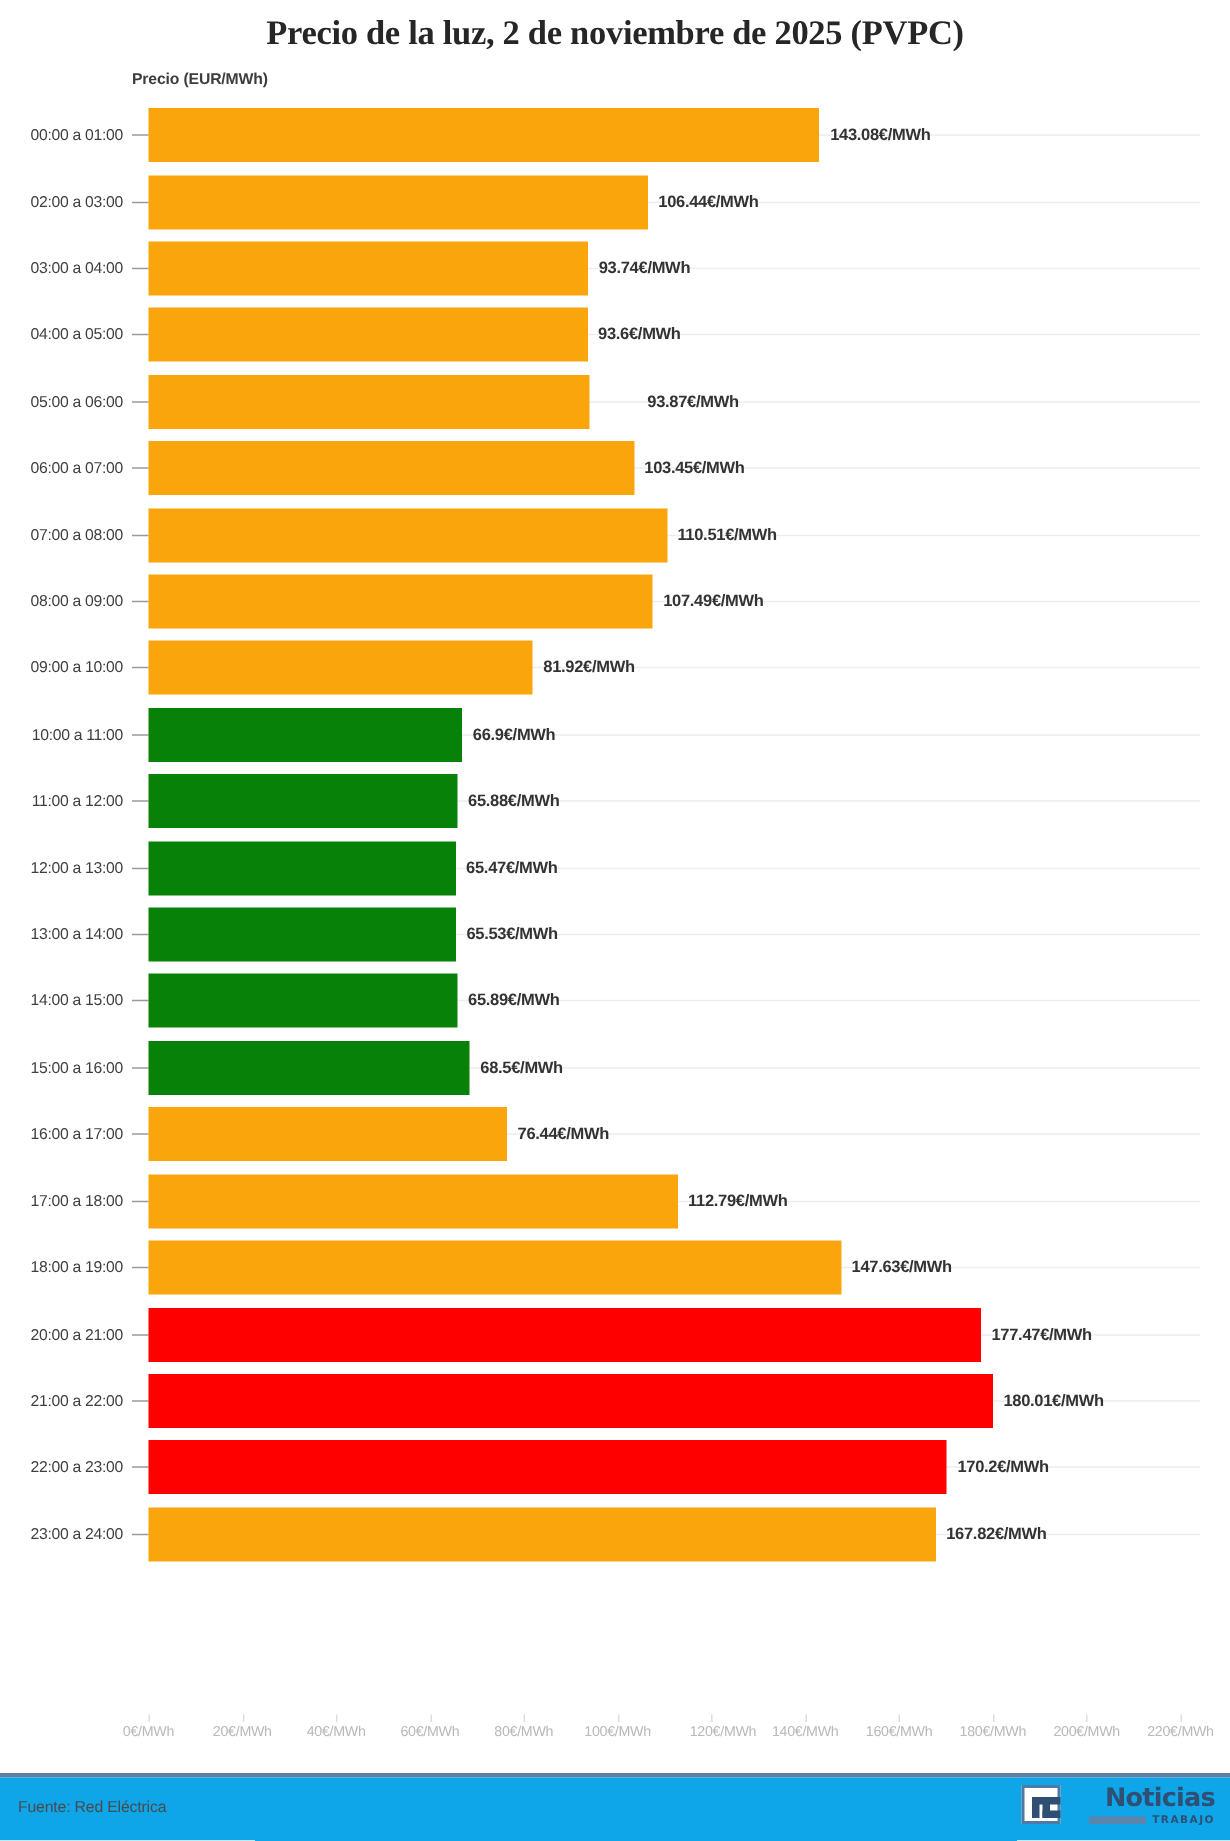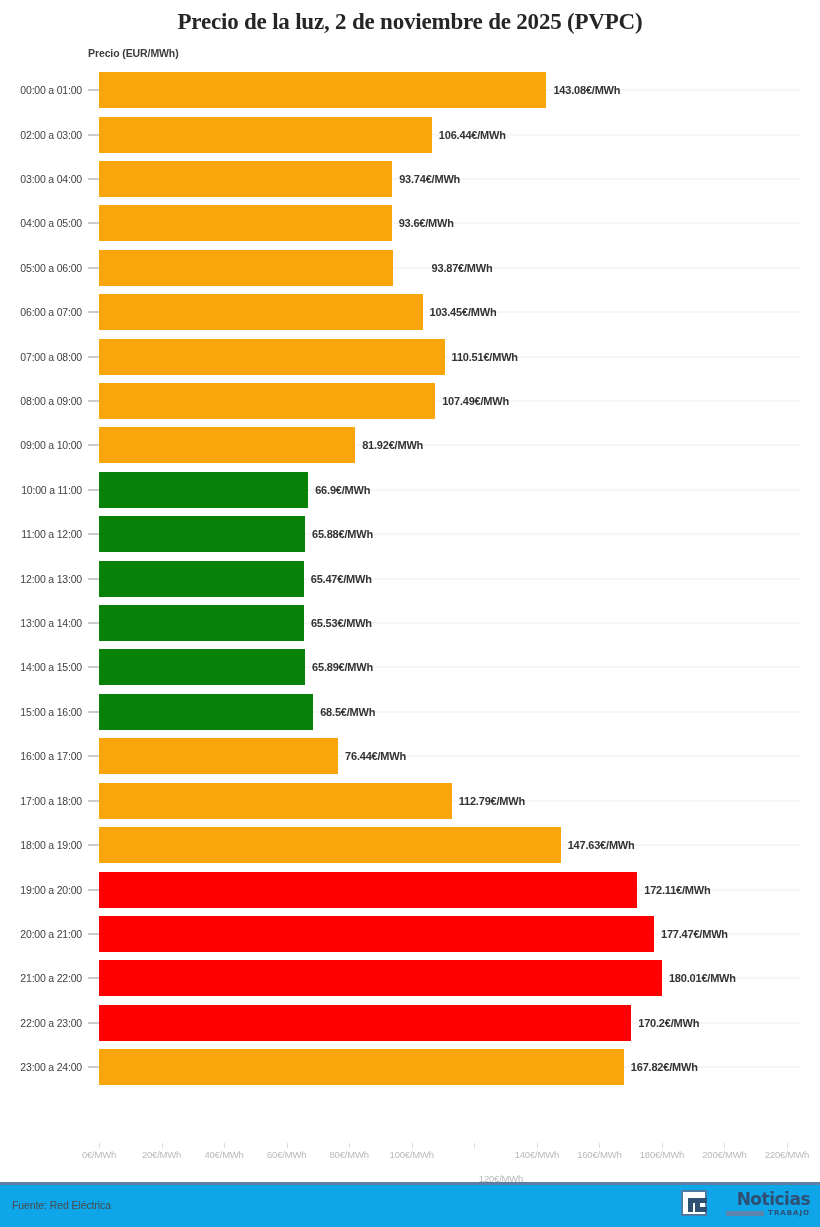--- a/index.html
+++ b/index.html
@@ -367,27 +367,20 @@
         <div class="tickmark"></div>
         <div class="bar" style="width: 352.725px; background: rgb(249, 165, 11);"></div>
         <div class="bar-value" style="left: 458.725px;">112.79€/MWh</div>
       </div>
       <div class="row">
         <div class="row-gridline"></div>
         <div class="cat-label">18:00 a 19:00</div>
         <div class="tickmark"></div>
         <div class="bar" style="width: 461.679px; background: rgb(249, 165, 11);"></div>
         <div class="bar-value" style="left: 567.679px;">147.63€/MWh</div>
-      </div>
-      <div class="row">
-        <div class="row-gridline"></div>
-        <div class="cat-label">19:00 a 20:00</div>
-        <div class="tickmark"></div>
-        <div class="bar" style="width: 538.235px; background: rgb(254, 0, 0);"></div>
-        <div class="bar-value" style="left: 644.235px;">172.11€/MWh</div>
       </div>
       <div class="row">
         <div class="row-gridline"></div>
         <div class="cat-label">20:00 a 21:00</div>
         <div class="tickmark"></div>
         <div class="bar" style="width: 554.997px; background: rgb(254, 0, 0);"></div>
         <div class="bar-value" style="left: 660.997px;">177.47€/MWh</div>
       </div>
       <div class="row">
         <div class="row-gridline"></div>
@@ -420,21 +413,21 @@
     <div class="xtick-label" style="left: 161.545px;">20€/MWh</div>
     <div class="xtick" style="left: 224.091px;"></div>
     <div class="xtick-label" style="left: 224.091px;">40€/MWh</div>
     <div class="xtick" style="left: 286.636px;"></div>
     <div class="xtick-label" style="left: 286.636px;">60€/MWh</div>
     <div class="xtick" style="left: 349.182px;"></div>
     <div class="xtick-label" style="left: 349.182px;">80€/MWh</div>
     <div class="xtick" style="left: 411.727px;"></div>
     <div class="xtick-label" style="left: 411.727px;">100€/MWh</div>
     <div class="xtick" style="left: 474.273px;"></div>
-    <div class="xtick-label" style="left: 501px; margin-top: 24px;">120€/MWh</div>
+    <div class="xtick-label" style="left: 482px;">120€/MWh</div>
     <div class="xtick" style="left: 536.818px;"></div>
     <div class="xtick-label" style="left: 536.818px;">140€/MWh</div>
     <div class="xtick" style="left: 599.364px;"></div>
     <div class="xtick-label" style="left: 599.364px;">160€/MWh</div>
     <div class="xtick" style="left: 661.909px;"></div>
     <div class="xtick-label" style="left: 661.909px;">180€/MWh</div>
     <div class="xtick" style="left: 724.455px;"></div>
     <div class="xtick-label" style="left: 724.455px;">200€/MWh</div>
     <div class="xtick" style="left: 787px;"></div>
     <div class="xtick-label" style="left: 787px;">220€/MWh</div>

